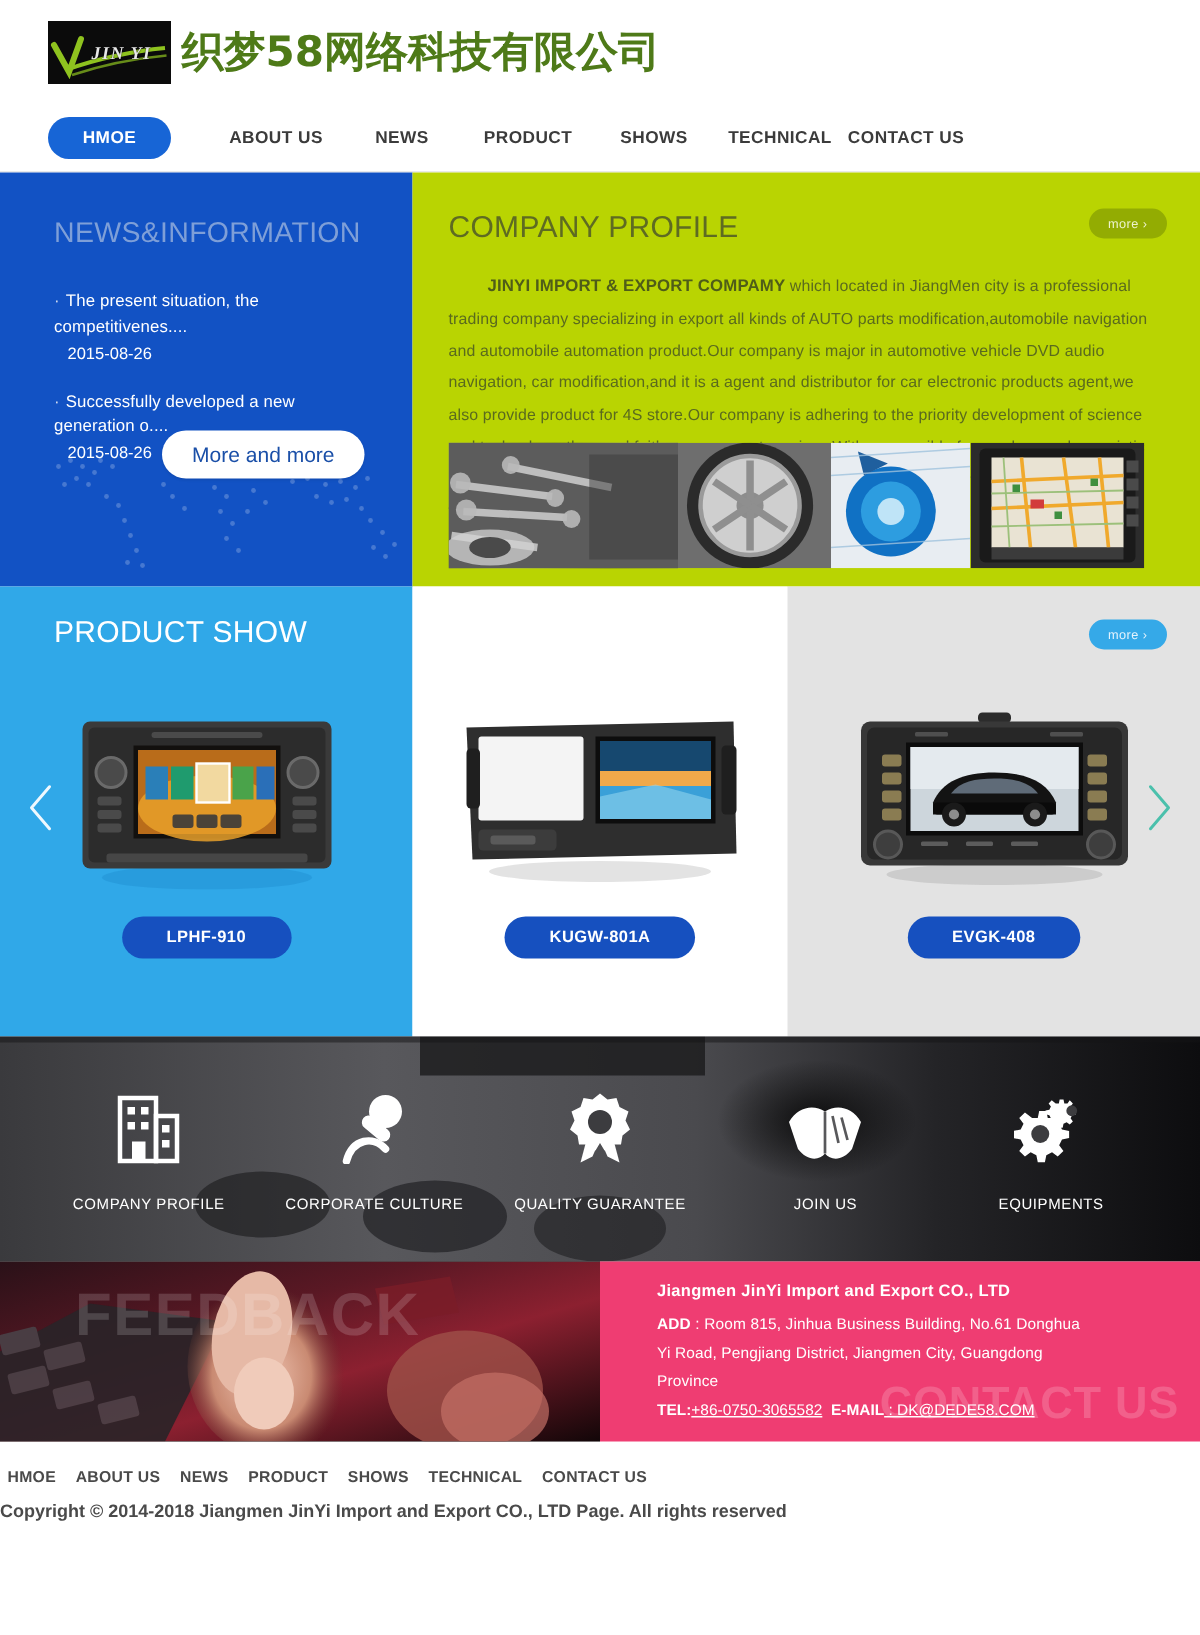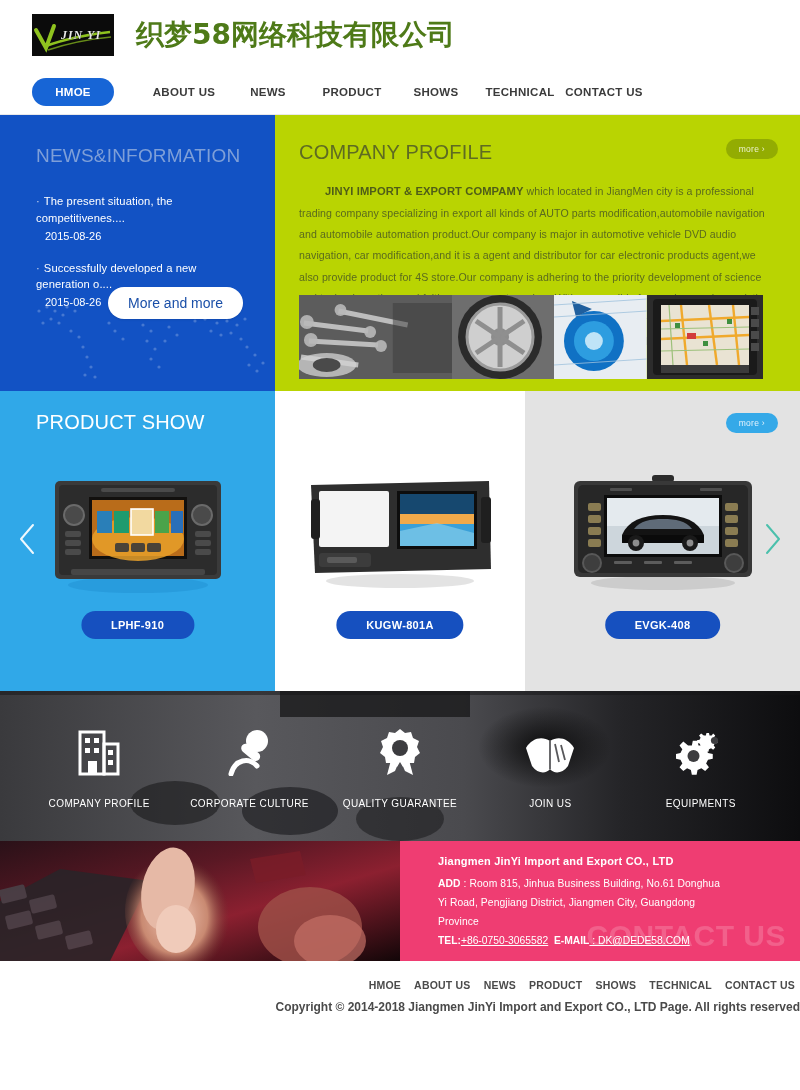--- a/index.html
+++ b/index.html
@@ -9,21 +9,21 @@
     background: #ffffff;
     overflow: hidden;
   }
   .page { position: relative; width: 800px; height: 1090px; background:#fff; }
 
   
   .header {
     position: relative; height: 70px; background: #ffffff;
     display: flex; align-items: center; padding-left: 32px;
   }
-  .logo-wrap { display:flex; align-items:center; gap:22px; }
+  .logo-wrap { display:flex; align-items:center; gap:7px; }
   .logo-box {
     width: 82px; height: 42px; background:#0b0b0b; position:relative;
     display:flex; align-items:center; justify-content:center; overflow:hidden;
   }
   .logo-box svg { position:absolute; left:0; top:0; }
   .logo-text {
     position:relative; z-index:3; color:#e8e8e8; font-weight:bold;
     font-size:12px; font-style:italic; letter-spacing:1px;
     font-family:"Liberation Serif", serif;
     text-shadow:0 0 1px #000; padding-left:16px;
@@ -173,21 +173,21 @@
     letter-spacing:.5px;
   }
   .contact .c-title { font-size: 11px; font-weight:bold; margin-bottom: 7px; letter-spacing:.2px; }
   .contact .c-line { font-size: 10.3px; line-height: 1.85; letter-spacing:.1px; position:relative; z-index:3; }
   .contact .c-line b { font-weight:bold; }
   .contact .c-tel { font-size: 10.3px; font-weight:bold; margin-top:4px; position:relative; z-index:3; }
   .contact .c-tel span.norm { font-weight: normal; text-decoration: underline; }
 
   
   .footer {
-    height: 80px; background:#ffffff; text-align:right; padding-top: 18px;
+    height: 80px; background:#ffffff; text-align:left; padding-top: 18px;
   }
   .foot-nav { font-size: 10.5px; font-weight:bold; color:#4a4a4a; letter-spacing:.2px; }
   .foot-nav span { margin: 0 5px; cursor:pointer; }
   .foot-copy { margin-top: 9px; font-size: 12px; font-weight:bold; color:#4a4a4a; }
 </style>
 </head>
 <body>
 
 <div class="page">
 
@@ -653,20 +653,21 @@
             <rect x="30" y="56" width="26" height="14" rx="2" transform="rotate(-14 43 63)"></rect>
           </g>
         </g>
         <ellipse cx="180" cy="70" rx="55" ry="60" fill="url(#fng)"></ellipse>
         <ellipse cx="168" cy="48" rx="26" ry="42" fill="#e6b9a6" transform="rotate(12 168 48)"></ellipse>
         <ellipse cx="176" cy="88" rx="20" ry="24" fill="#f0cbba"></ellipse>
         <ellipse cx="310" cy="86" rx="52" ry="40" fill="#9c4e46" opacity=".85"></ellipse>
         <ellipse cx="330" cy="100" rx="36" ry="26" fill="#c47066" opacity=".7"></ellipse>
         <path d="M250 18 L300 10 L306 34 L256 42 Z" fill="#7a1d28" opacity=".8"></path>
       </svg>
+      <div class="fb-word">FEEDBACK</div>
     </div>
 
     <div class="contact">
       <div class="watermark">CONTACT US</div>
       <div class="c-title">Jiangmen JinYi Import and Export CO., LTD</div>
       <div class="c-line">
         <b>ADD</b><span> : Room 815, Jinhua Business Building, No.61 Donghua</span>
       </div>
       <div class="c-line">Yi Road, Pengjiang District, Jiangmen City, Guangdong</div>
       <div class="c-line">Province</div>

